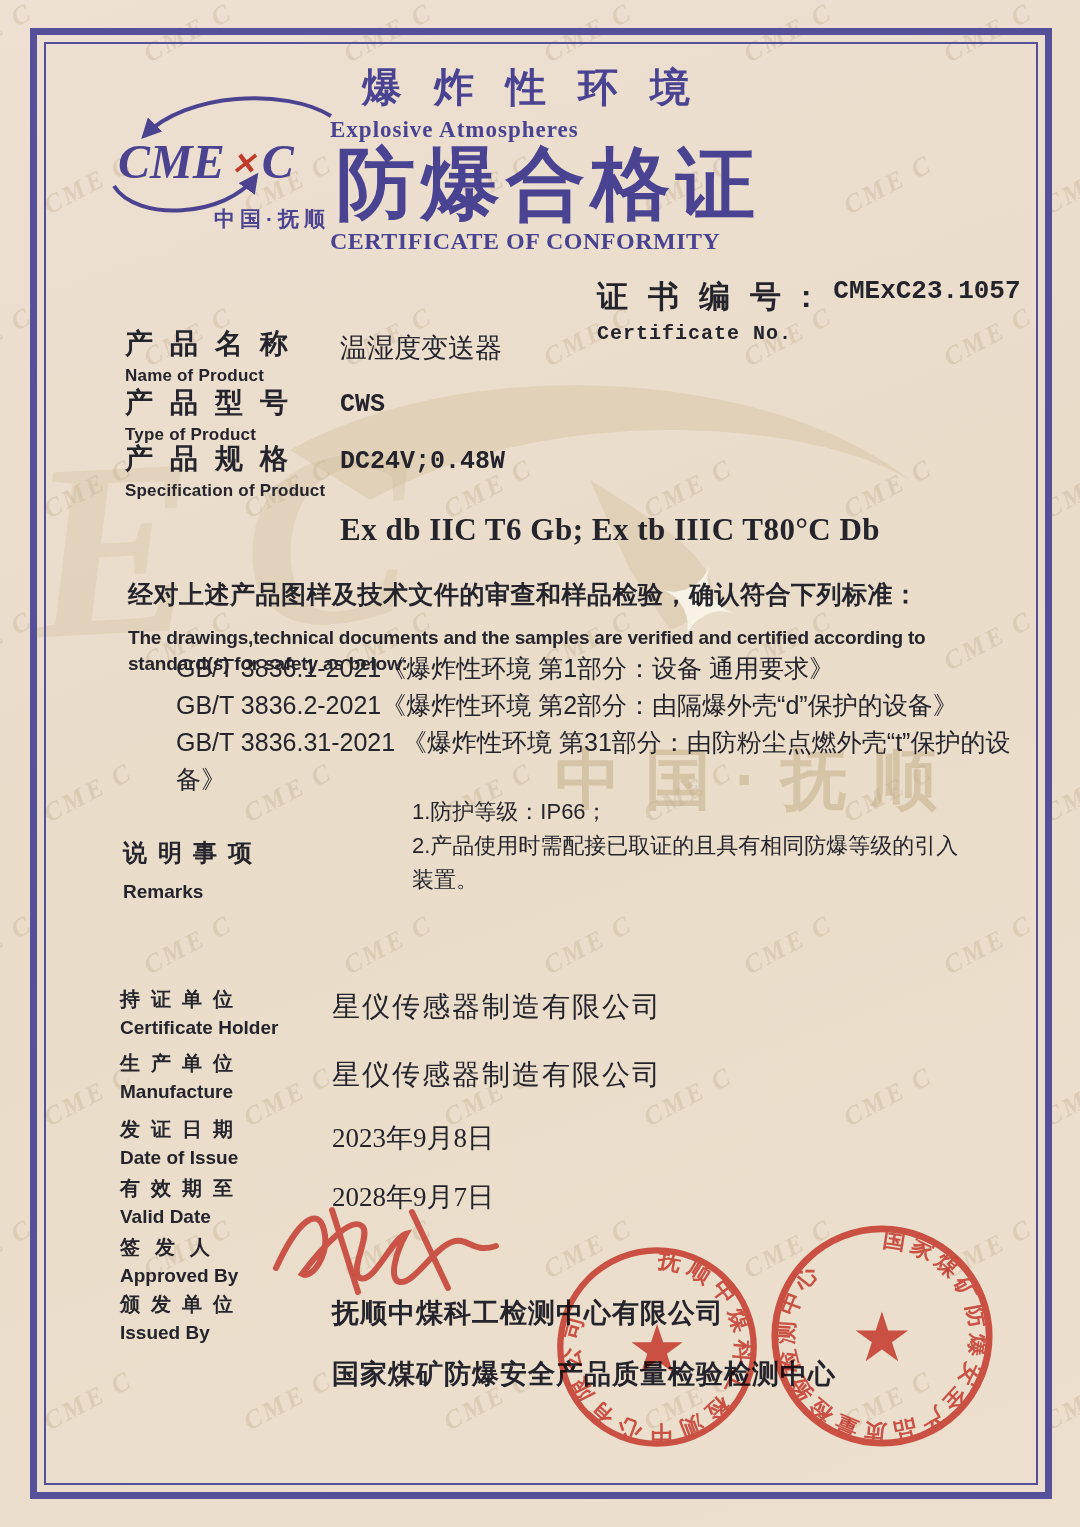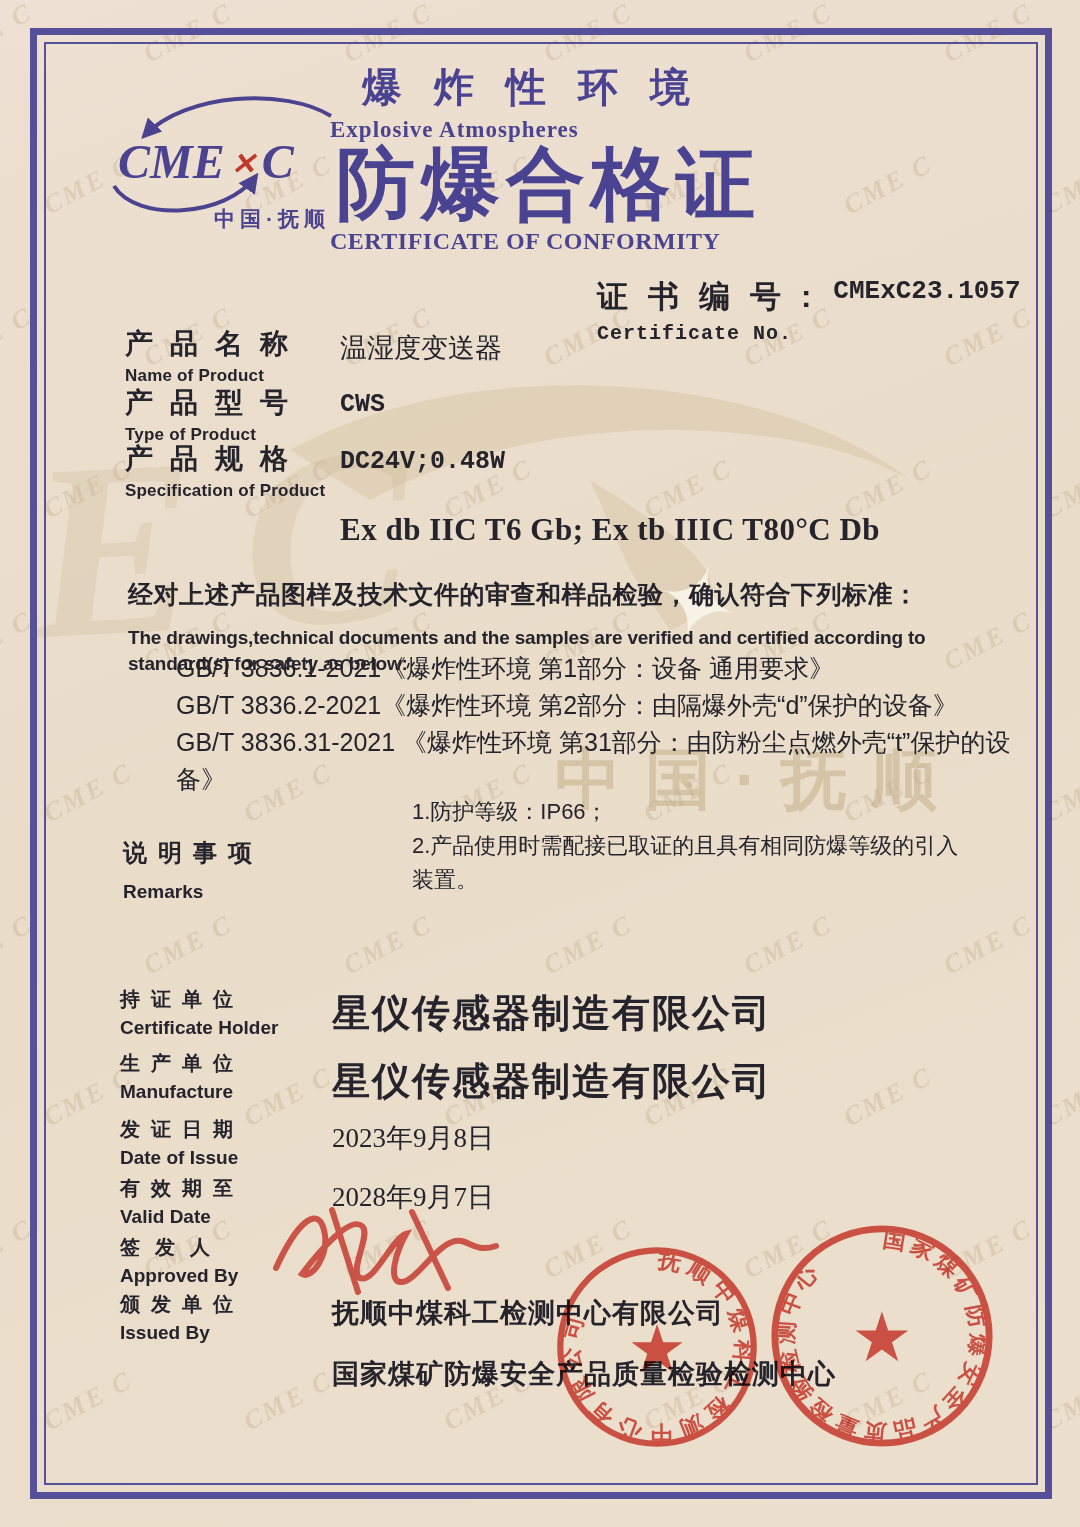--- a/index.html
+++ b/index.html
@@ -53,21 +53,21 @@
   
   .remarks-label{position:absolute;left:123px;top:796px;z-index:2;}
   .remarks-label .cnl{font-size:24px;font-weight:bold;letter-spacing:11px;white-space:nowrap;margin-top:41px;}
   .remarks-label .enl{font-size:19px;font-weight:bold;margin-top:12px;}
   .remarks-body{position:absolute;left:412px;top:795px;width:560px;z-index:2;font-size:22px;line-height:34px;}
   
   .hlabel{position:absolute;left:120px;z-index:2;}
   .hlabel .cnl{font-size:20px;font-weight:bold;letter-spacing:11px;white-space:nowrap;}
   .hlabel .enl{font-size:19px;font-weight:bold;margin-top:4px;white-space:nowrap;}
   .hvalue{position:absolute;left:332px;z-index:2;white-space:nowrap;font-family:"Liberation Serif",serif;}
-  .v-company{font-size:38px;font-weight:bold;letter-spacing:2px;}
+  .v-company{font-size:28px;font-weight:normal;letter-spacing:2px;}
   .v-date{font-size:27px;}
   .v-issuer{font-size:27px;font-weight:bold;letter-spacing:1px;}
   
   .signature{position:absolute;left:262px;top:1192px;z-index:3;}
   .stamp{position:absolute;z-index:3;mix-blend-mode:multiply;opacity:0.88;}
   .stamp-1{left:553px;top:1243px;}
   .stamp-2{left:768px;top:1222px;}
 </style>
 </head>
 <body>

